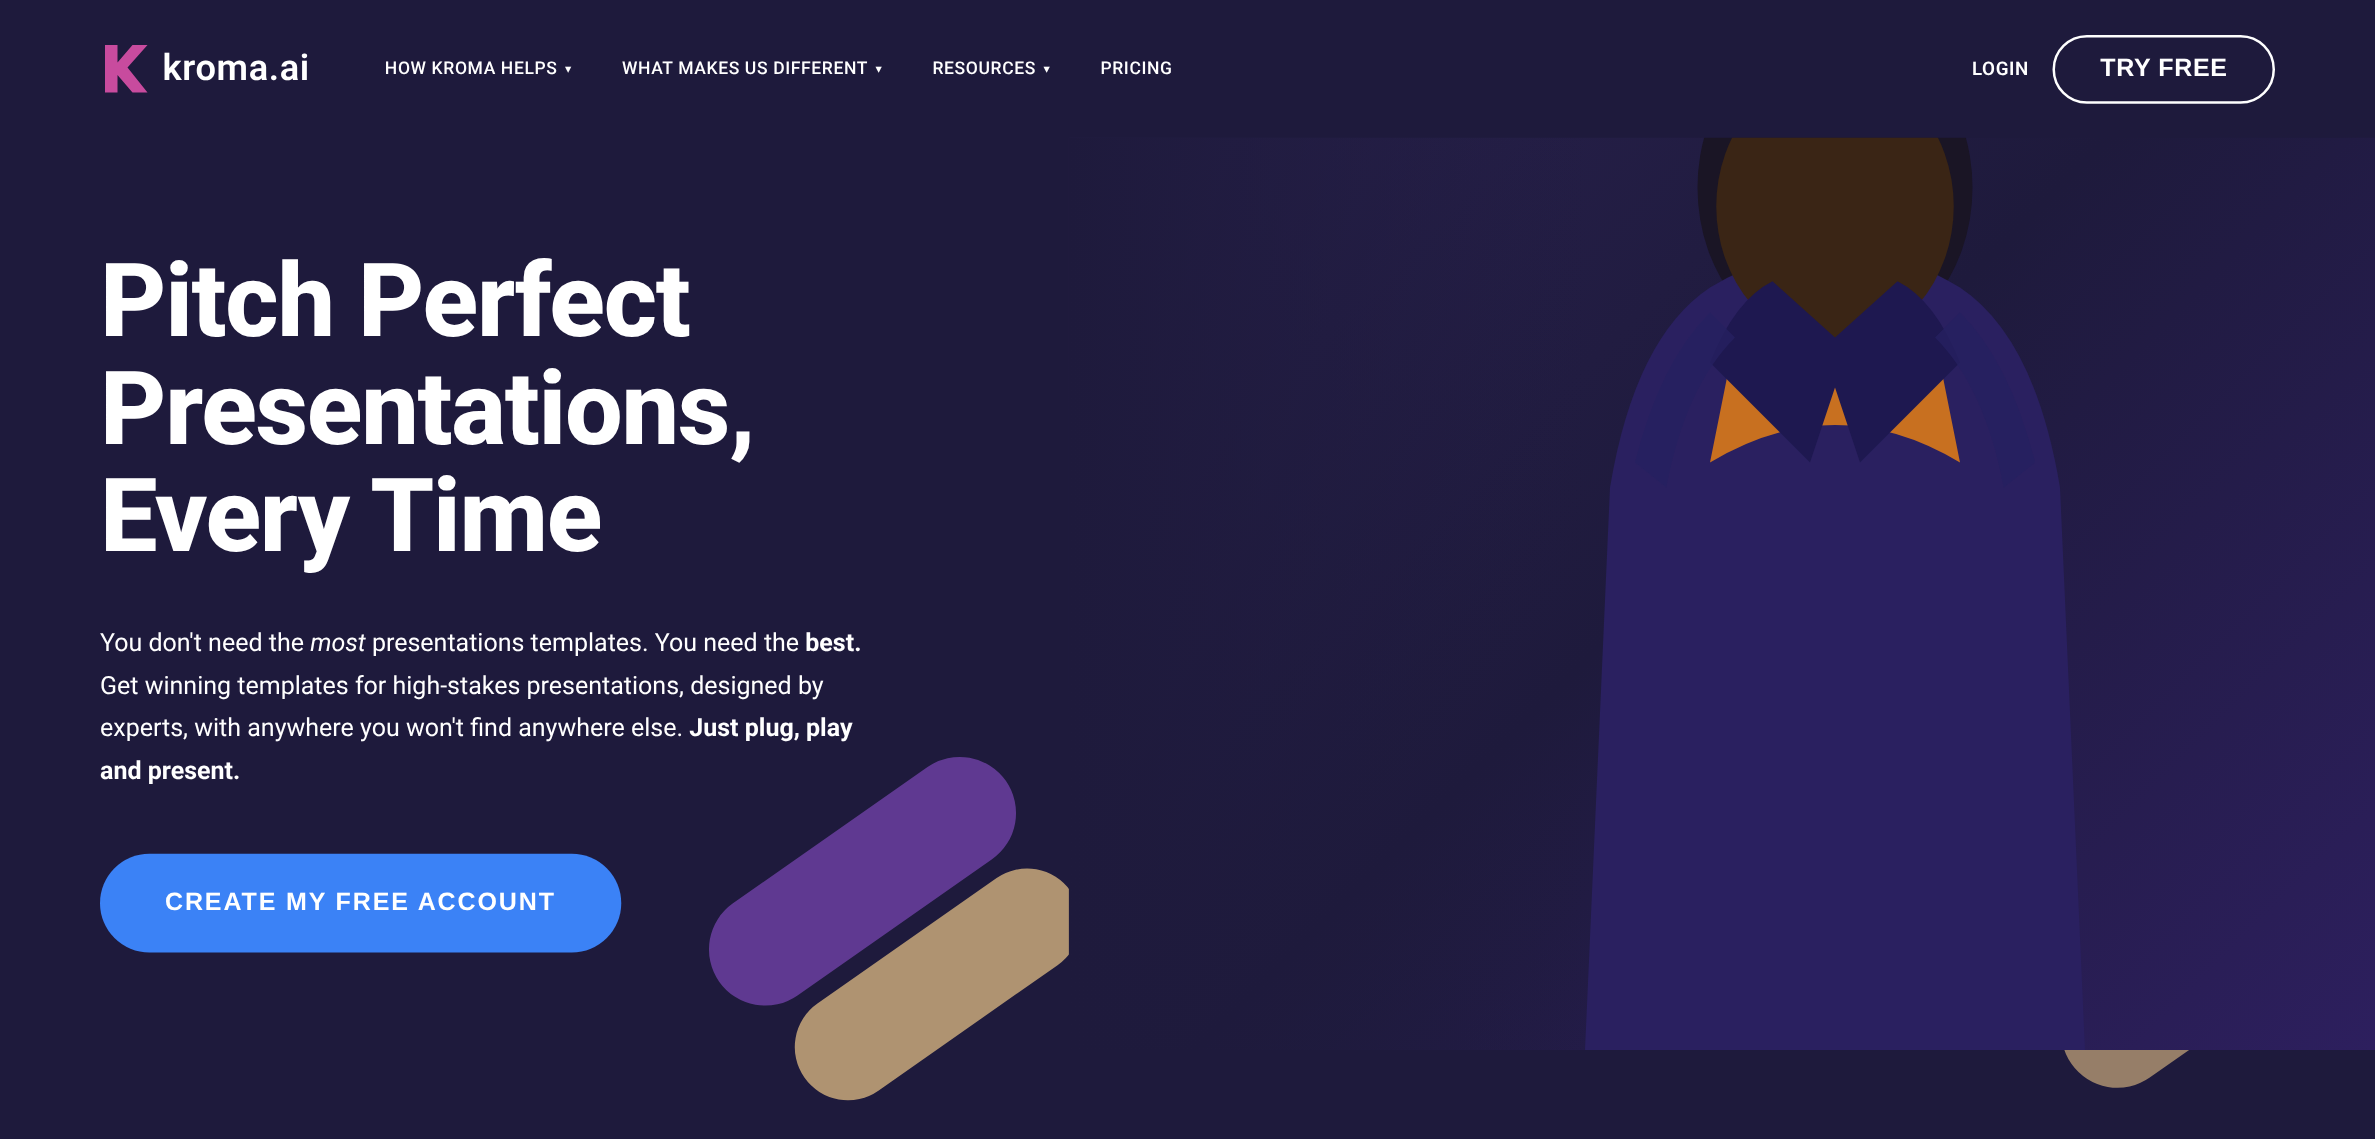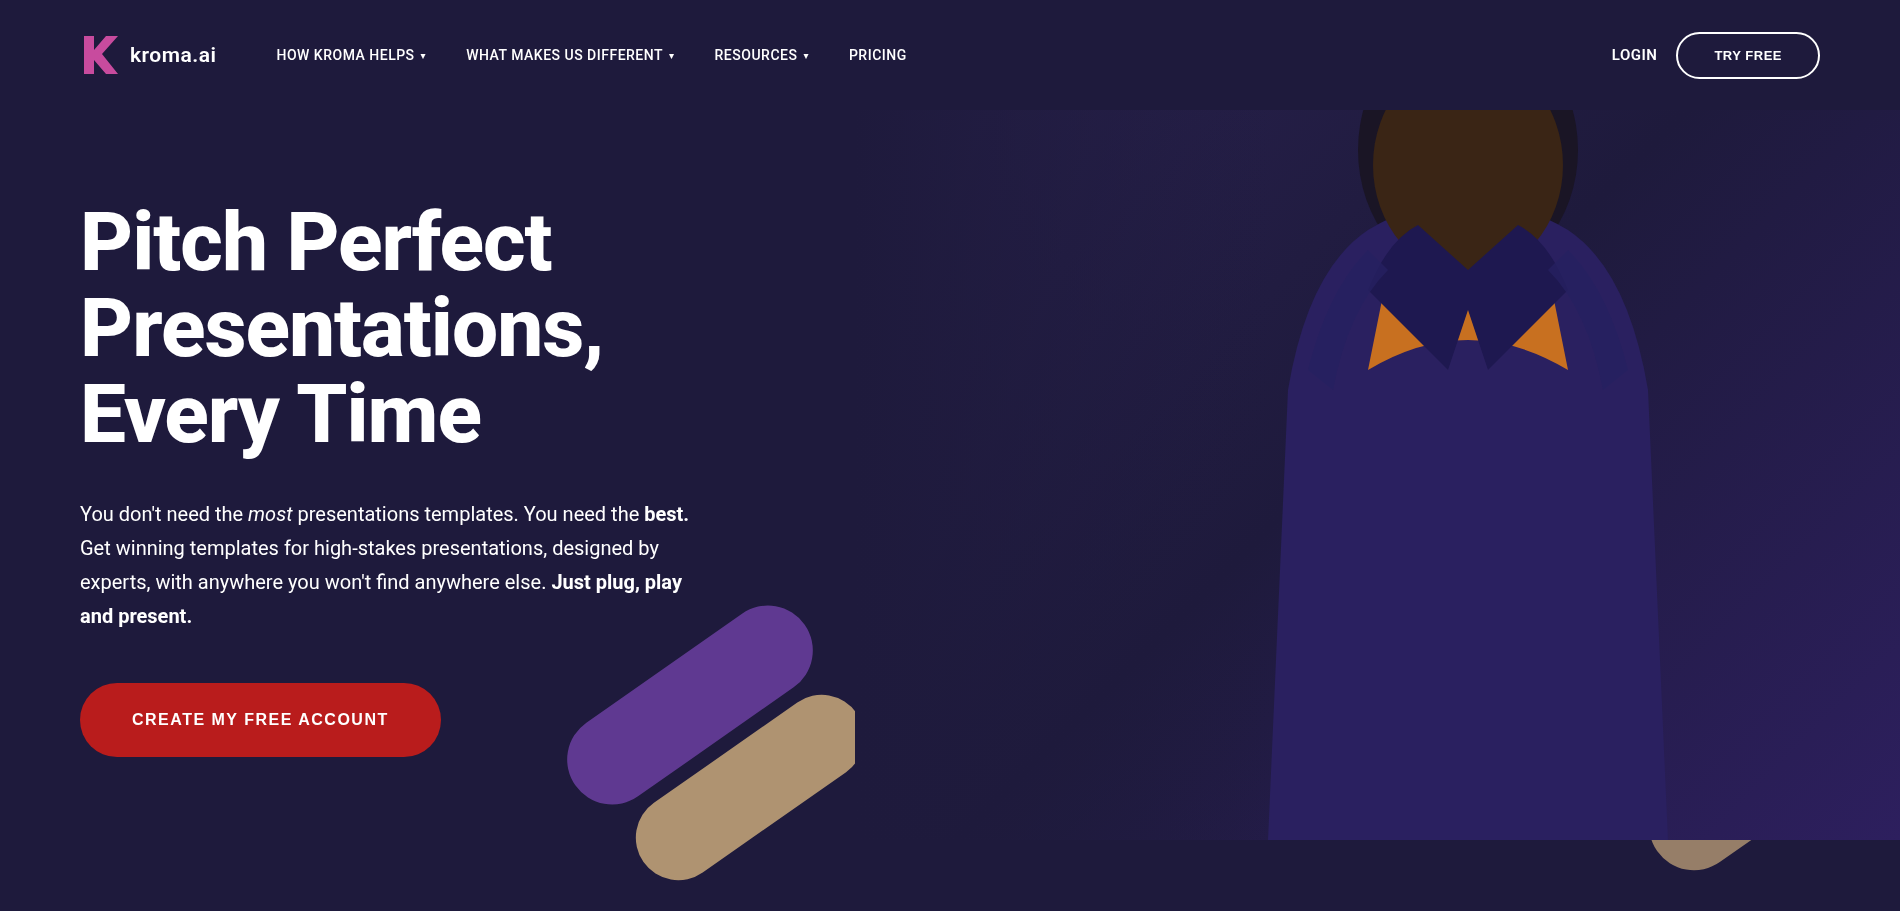--- a/index.html
+++ b/index.html
@@ -35,21 +35,21 @@
       margin-right: 60px;
       cursor: pointer;
     }
 
     .logo-k {
       width: 40px;
       height: 46px;
     }
 
     .logo-text {
-      font-size: 21px;
+      font-size: 29px;
       font-weight: 600;
       color: #ffffff;
       letter-spacing: 0.5px;
     }
 
     .nav-links {
       display: flex;
       align-items: flex-start;
       gap: 40px;
       flex: 1;
@@ -83,21 +83,21 @@
       color: #ffffff;
       cursor: pointer;
       letter-spacing: 0.5px;
       text-transform: uppercase;
     }
 
     .try-free-btn {
       border: 2px solid #ffffff;
       border-radius: 50px;
       padding: 14px 36px;
-      font-size: 13px;
+      font-size: 20px;
       font-weight: 600;
       color: #ffffff;
       cursor: pointer;
       letter-spacing: 0.5px;
       text-transform: uppercase;
       background: transparent;
     }
 
     
     .hero {
@@ -138,25 +138,25 @@
       text-align: center;
     }
 
     .hero-subtitle .bold {
       font-weight: 700;
       text-align: right;
     }
 
     .cta-button {
       display: inline-block;
-      background: #b91c1c;
+      background: #3b82f6;
       color: #ffffff;
       border-radius: 50px;
       padding: 28px 52px;
-      font-size: 16px;
+      font-size: 20px;
       font-weight: 700;
       letter-spacing: 1.5px;
       text-transform: uppercase;
       cursor: pointer;
       border: none;
     }
 
     
     .shapes-container {
       position: absolute;

